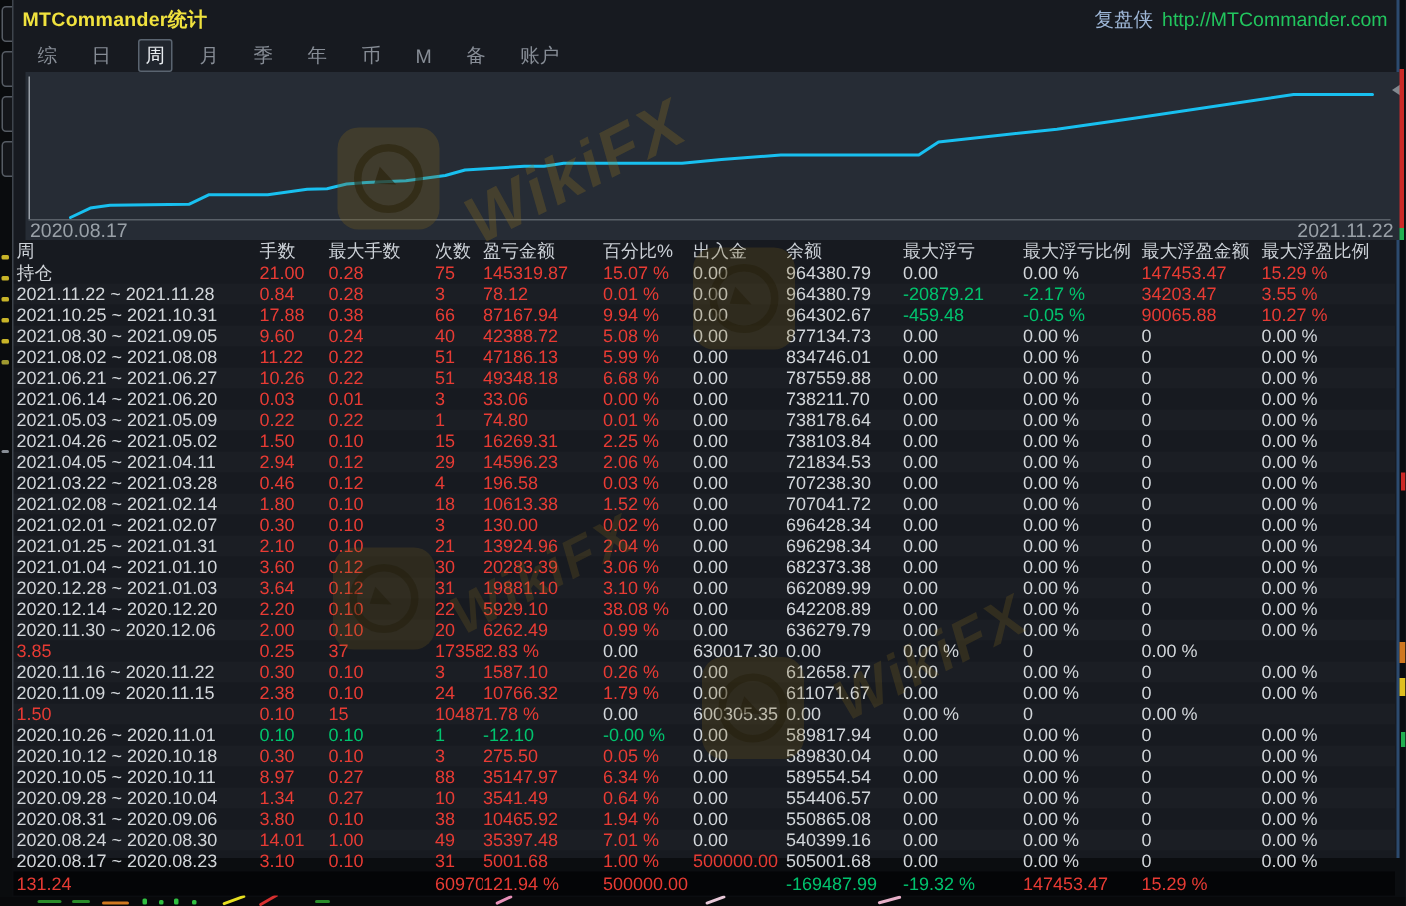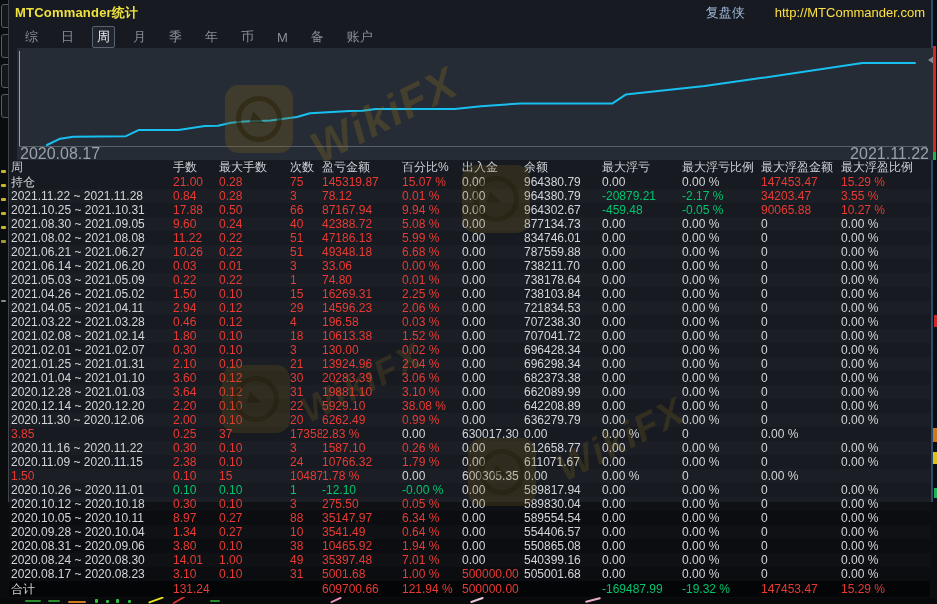--- a/index.html
+++ b/index.html
@@ -8,38 +8,38 @@
     background:#0b0d10;
     font-family:"Liberation Sans","DejaVu Sans",sans-serif;
     color:#d2d6da;
   }
   
   .left-strip{position:absolute;left:0;top:0;width:8px;height:604px;background:#0a0c0e;z-index:1;}
   .frag-btn{position:absolute;left:1px;width:8px;height:22px;border:1px solid #565c64;border-radius:3px;background:#14161a;}
   .frag-dash{position:absolute;border-radius:1px;}
   
   .win{
-    position:absolute;left:8px;top:0;width:925px;height:502px;
+    position:absolute;left:8px;top:0;width:925px;height:572px;
     background:#171a20;border-left:1px solid #3e444c;border-right:2px solid #2c4a6e;
     box-sizing:border-box;z-index:2;padding-left:44px;
   }
   .titlebar{position:absolute;left:0;top:0;right:0;height:26px;display:flex;justify-content:space-between;align-items:center;padding:0 6px;}
   .title{color:#f0e23e;font-weight:bold;font-size:13px;letter-spacing:.2px;}
   .brand{font-size:13px;}
   .brand .brand-name{color:#9fb8d8;margin-right:6px;}
-  .brand .brand-url{color:#fde047;margin-left:24px;}
+  .brand .brand-url{color:#22c55e;}
   .menubar{position:absolute;left:0;top:26px;right:0;height:22px;display:flex;align-items:center;gap:13px;padding-left:11px;font-size:13px;color:#878d96;}
   .menu-item{padding:1px 4px;border:1px solid transparent;}
   .menu-item.active{color:#e8ecf0;background:#20252d;border:1px solid #5a6470;border-radius:2px;}
   
   .chart{position:absolute;left:8px;top:48px;width:916px;height:112px;background:#262c35;}
   .chart .yaxis{position:absolute;left:2px;top:3px;bottom:14px;width:1px;background:#99a0a8;}
   .chart .xaxis{position:absolute;left:2px;right:6px;bottom:13px;height:1px;background:#596068;}
   .chart svg{position:absolute;left:0;top:0;}
-  .chart .xl{position:absolute;bottom:0px;font-size:16px;color:#9aa1a8;line-height:13px;}
+  .chart .xl{position:absolute;bottom:0px;font-size:13px;color:#9aa1a8;line-height:13px;}
   .chart .xl.start{left:3px;}
   .chart .xl.end{right:4px;}
   .resize-arrow{position:absolute;right:-1px;top:8px;width:0;height:0;border-top:4px solid transparent;border-bottom:4px solid transparent;border-right:6px solid #9aa1a8;opacity:.8;}
   
   .table{position:absolute;left:0;top:160px;right:1px;}
   .trow{
     display:grid;
     grid-template-columns:162px 46px 71px 32px 80px 60px 62px 78px 80px 79px 80px 90px;
     height:14px;line-height:14px;font-size:12px;padding-left:2px;
   }
@@ -149,21 +149,21 @@
         <div class="cell c-white">0.00</div>
         <div class="cell c-white">964380.79</div>
         <div class="cell c-green">-20879.21</div>
         <div class="cell c-green">-2.17 %</div>
         <div class="cell c-red">34203.47</div>
         <div class="cell c-red">3.55 %</div>
       </div>
       <div class="trow">
         <div class="cell c-white">2021.10.25 ~ 2021.10.31</div>
         <div class="cell c-red">17.88</div>
-        <div class="cell c-red">0.50</div>
+        <div class="cell c-red">0.38</div>
         <div class="cell c-red">66</div>
         <div class="cell c-red">87167.94</div>
         <div class="cell c-red">9.94 %</div>
         <div class="cell c-white">0.00</div>
         <div class="cell c-white">964302.67</div>
         <div class="cell c-green">-459.48</div>
         <div class="cell c-green">-0.05 %</div>
         <div class="cell c-red">90065.88</div>
         <div class="cell c-red">10.27 %</div>
       </div>
@@ -523,21 +523,20 @@
         <div class="cell c-red">5001.68</div>
         <div class="cell c-red">1.00 %</div>
         <div class="cell c-red">500000.00</div>
         <div class="cell c-white">505001.68</div>
         <div class="cell c-white">0.00</div>
         <div class="cell c-white">0.00 %</div>
         <div class="cell c-white">0</div>
         <div class="cell c-white">0.00 %</div>
       </div>
       <div class="trow total">
-        <div class="cell c-white">合计</div>
         <div class="cell c-red">131.24</div>
         <div class="cell c-white"></div>
         <div class="cell c-white"></div>
         <div class="cell c-red">609700.66</div>
         <div class="cell c-red">121.94 %</div>
         <div class="cell c-red">500000.00</div>
         <div class="cell c-white"></div>
         <div class="cell c-green">-169487.99</div>
         <div class="cell c-green">-19.32 %</div>
         <div class="cell c-red">147453.47</div>

